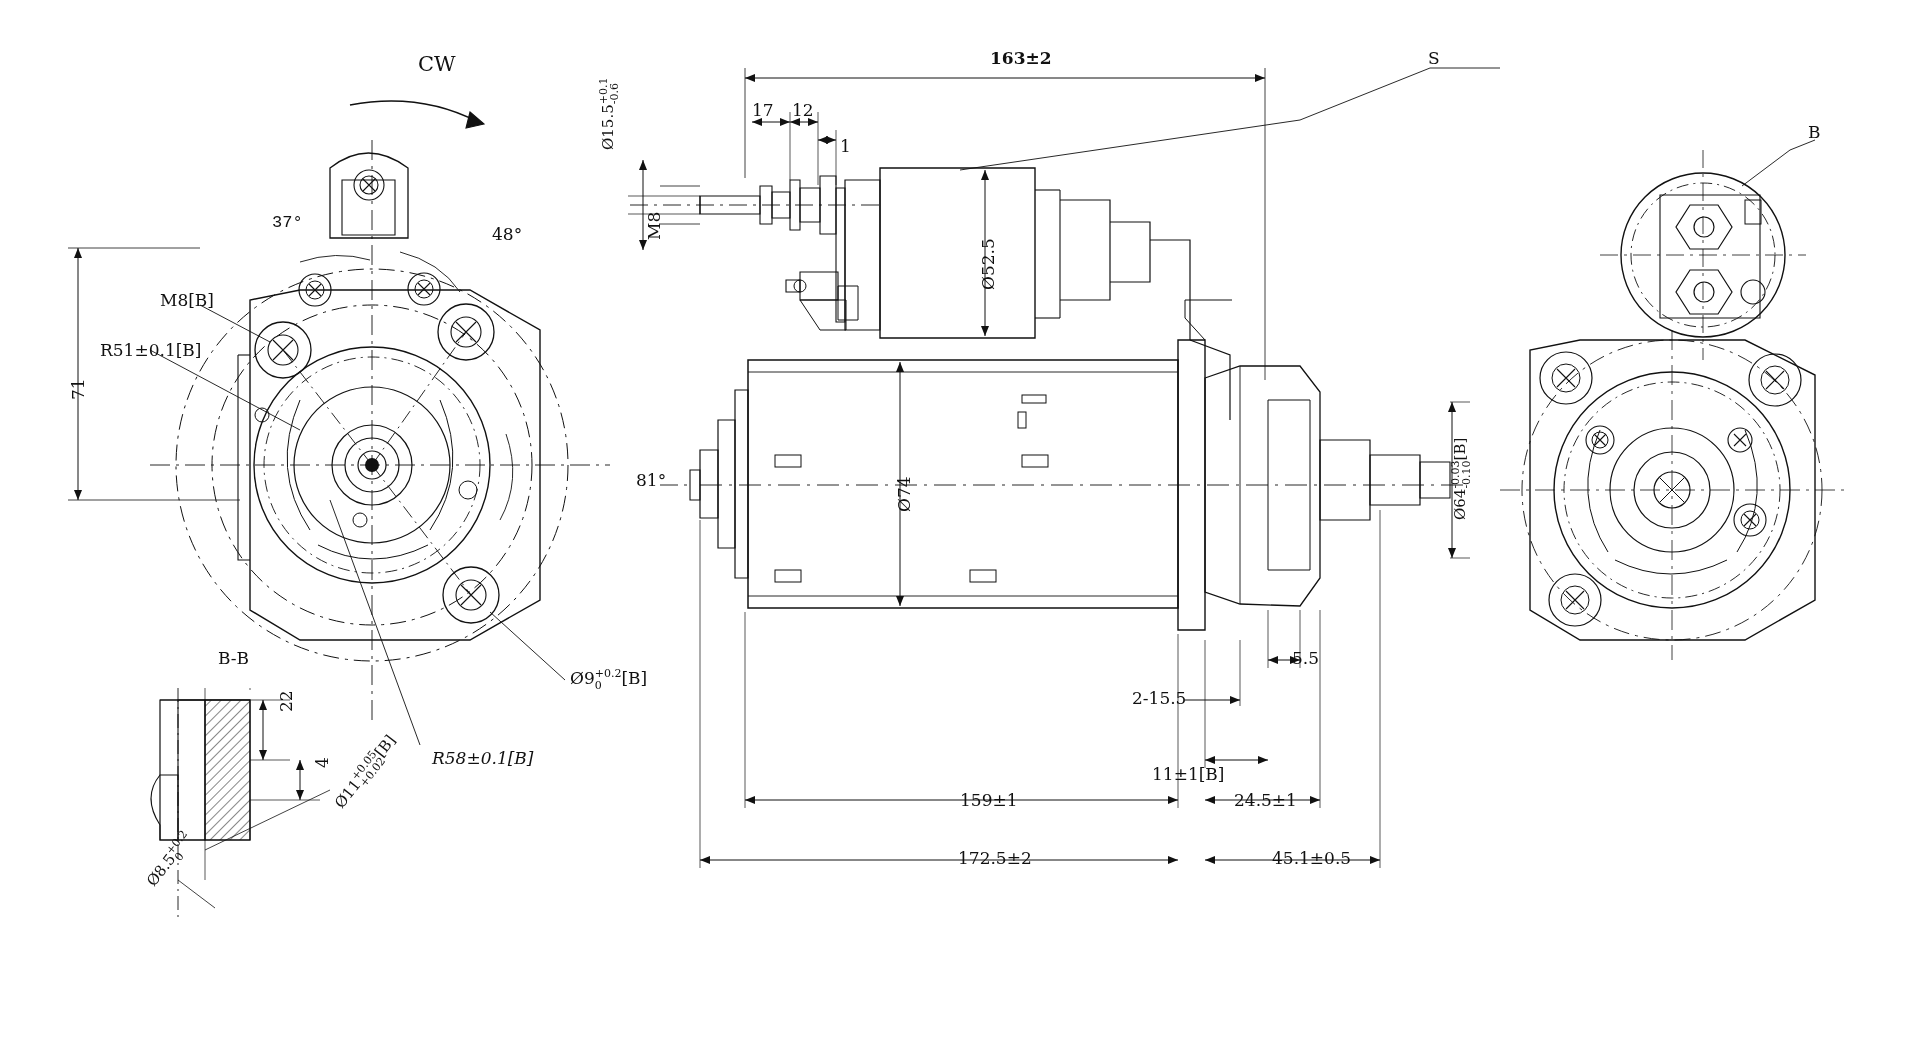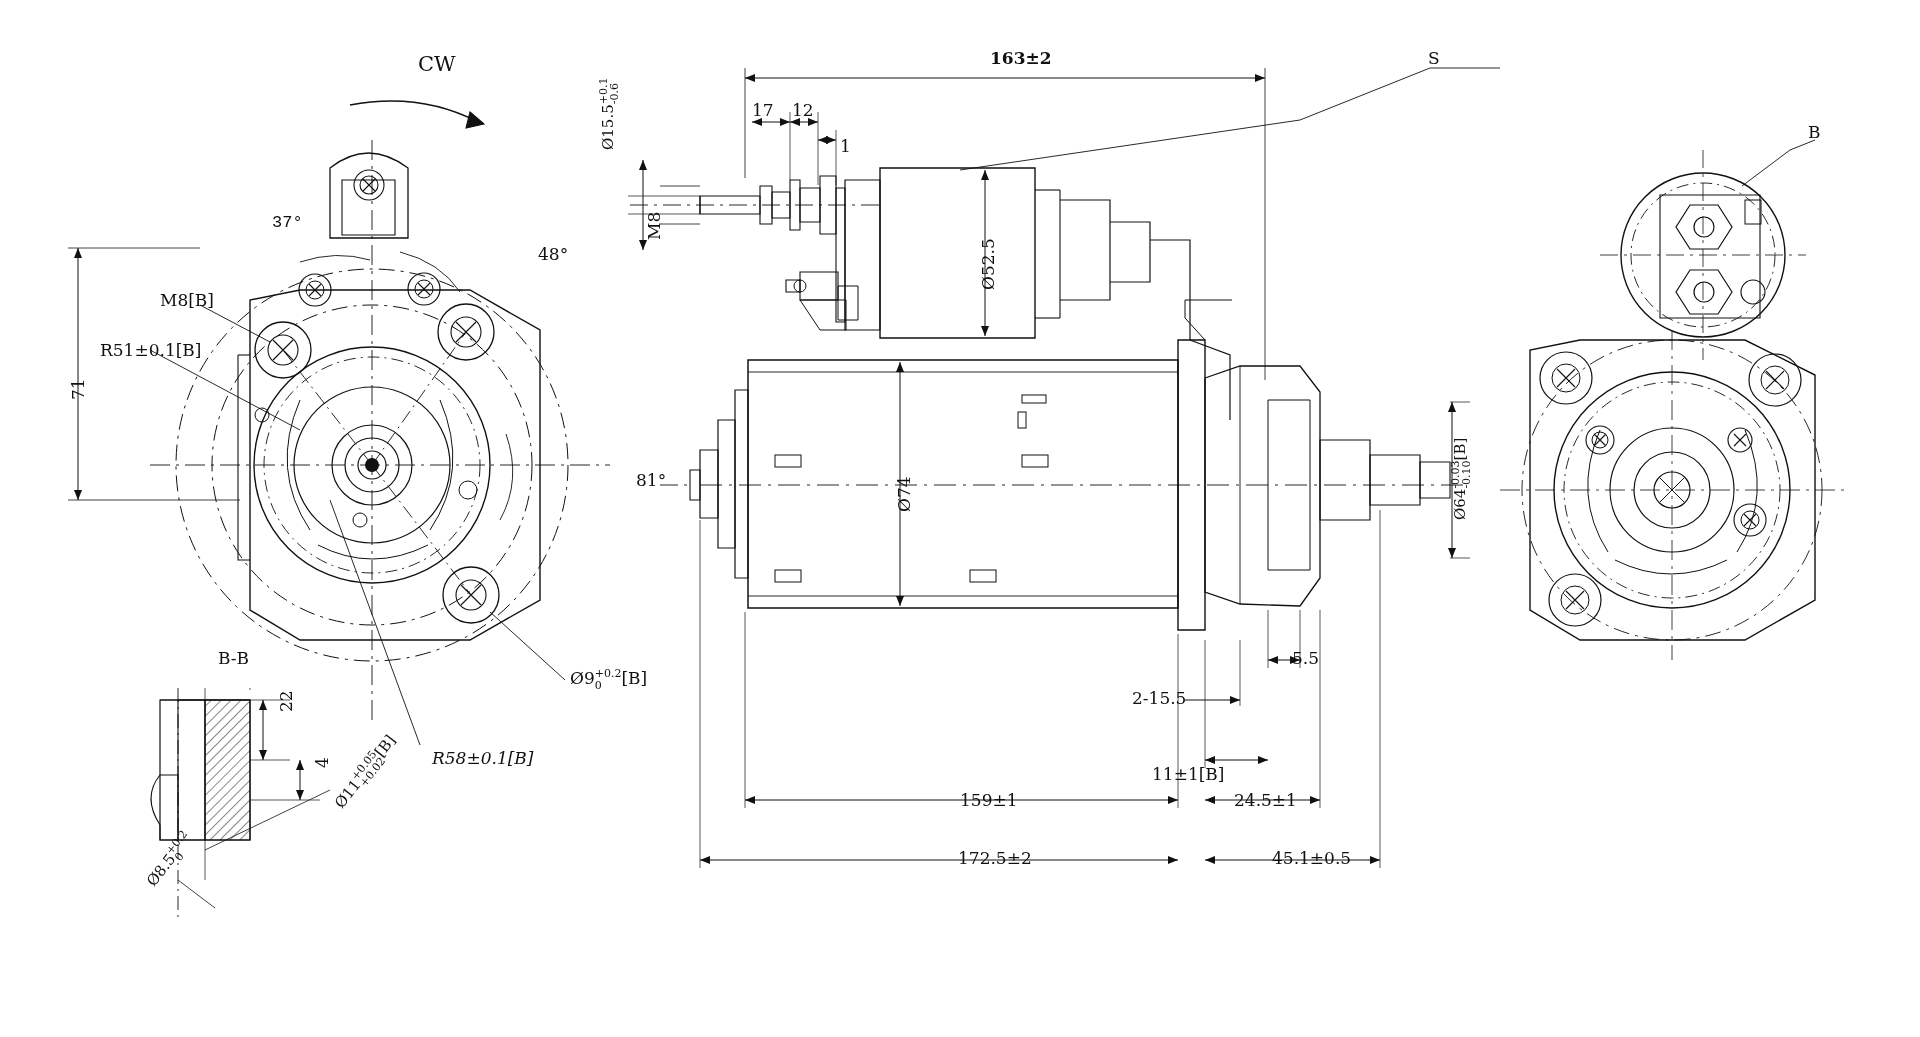--- a/index.html
+++ b/index.html
@@ -311,21 +311,21 @@
     <line x1="1500" y1="490" x2="1850" y2="490" stroke-dasharray="20,6,3,6" stroke-width="0.8"></line>
     <line x1="1672" y1="330" x2="1672" y2="660" stroke-dasharray="20,6,3,6" stroke-width="0.8"></line>
   </g>
 
   </g>
 </svg>
 
 
 <div class="lbl lg" style="left:388px;top:52px;margin-left:30px;">CW</div>
 <div class="lbl" style="left:272px;top:213px;font-family:Liberation Mono, monospace;">37°</div>
-<div class="lbl" style="left:492px;top:244px;margin-left:46px;">48°</div>
+<div class="lbl" style="left:492px;top:224px;">48°</div>
 <div class="lbl" style="left:636px;top:470px;">81°</div>
 <div class="lbl rot90" style="left:68px;top:400px;">71</div>
 <div class="lbl" style="left:160px;top:290px;">M8[B]</div>
 <div class="lbl" style="left:100px;top:340px;">R51±0.1[B]</div>
 <div class="lbl" style="left:432px;top:748px;font-style:italic;">R58±0.1[B]</div>
 <div class="lbl" style="left:570px;top:668px;">
   <span>Ø9</span><span class="frac"><span style="display:block">+0.2</span><span style="display:block">0</span></span><span>[B]</span>
 </div>
 
 <div class="lbl" style="left:218px;top:648px;">B-B</div>

